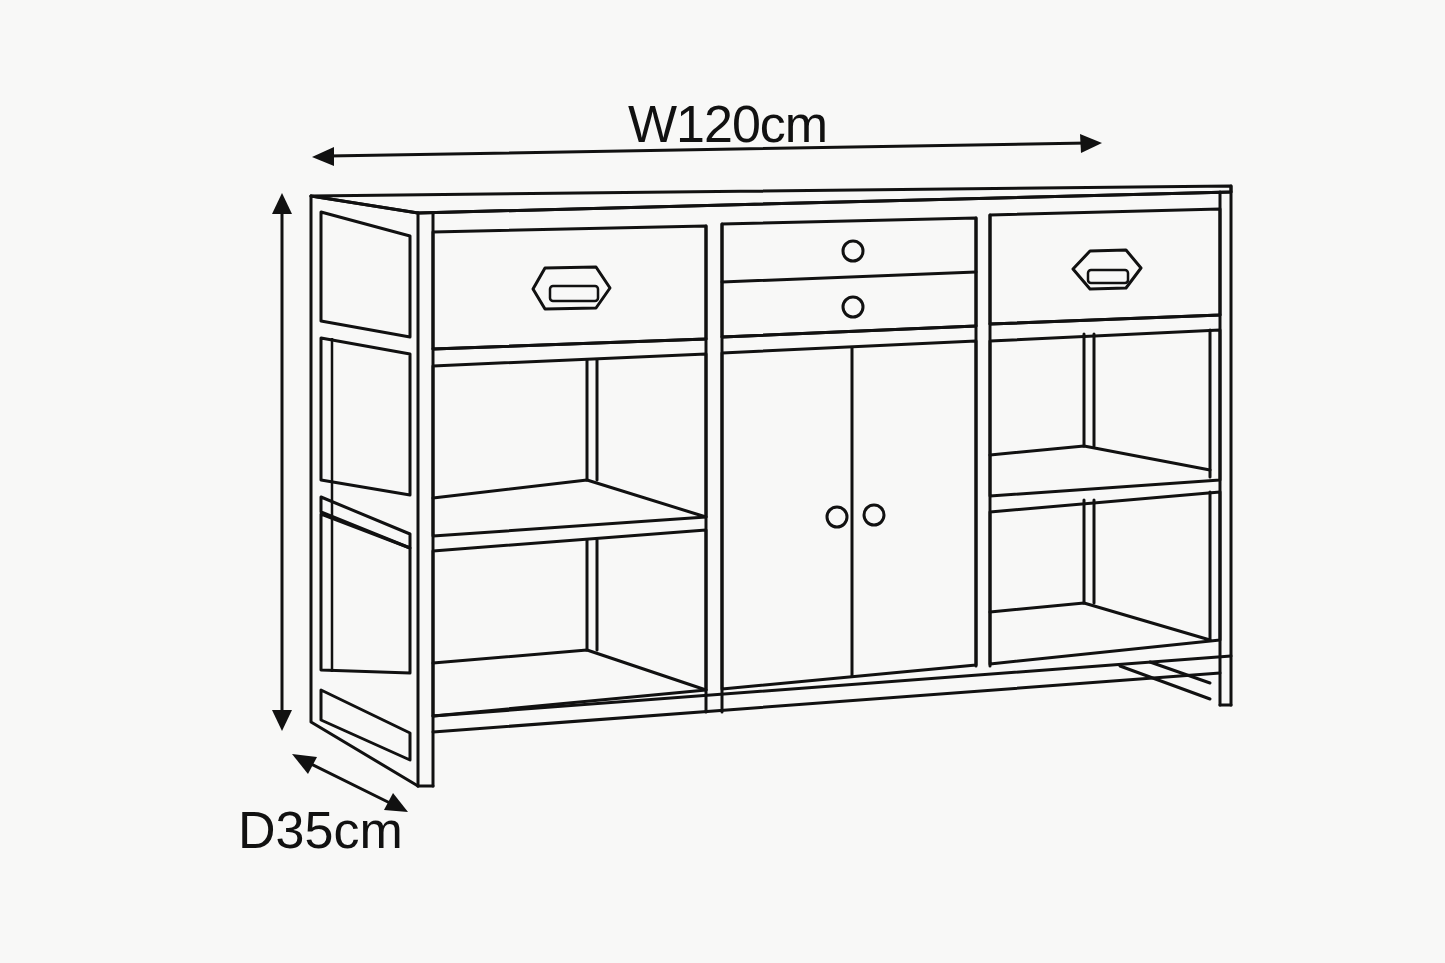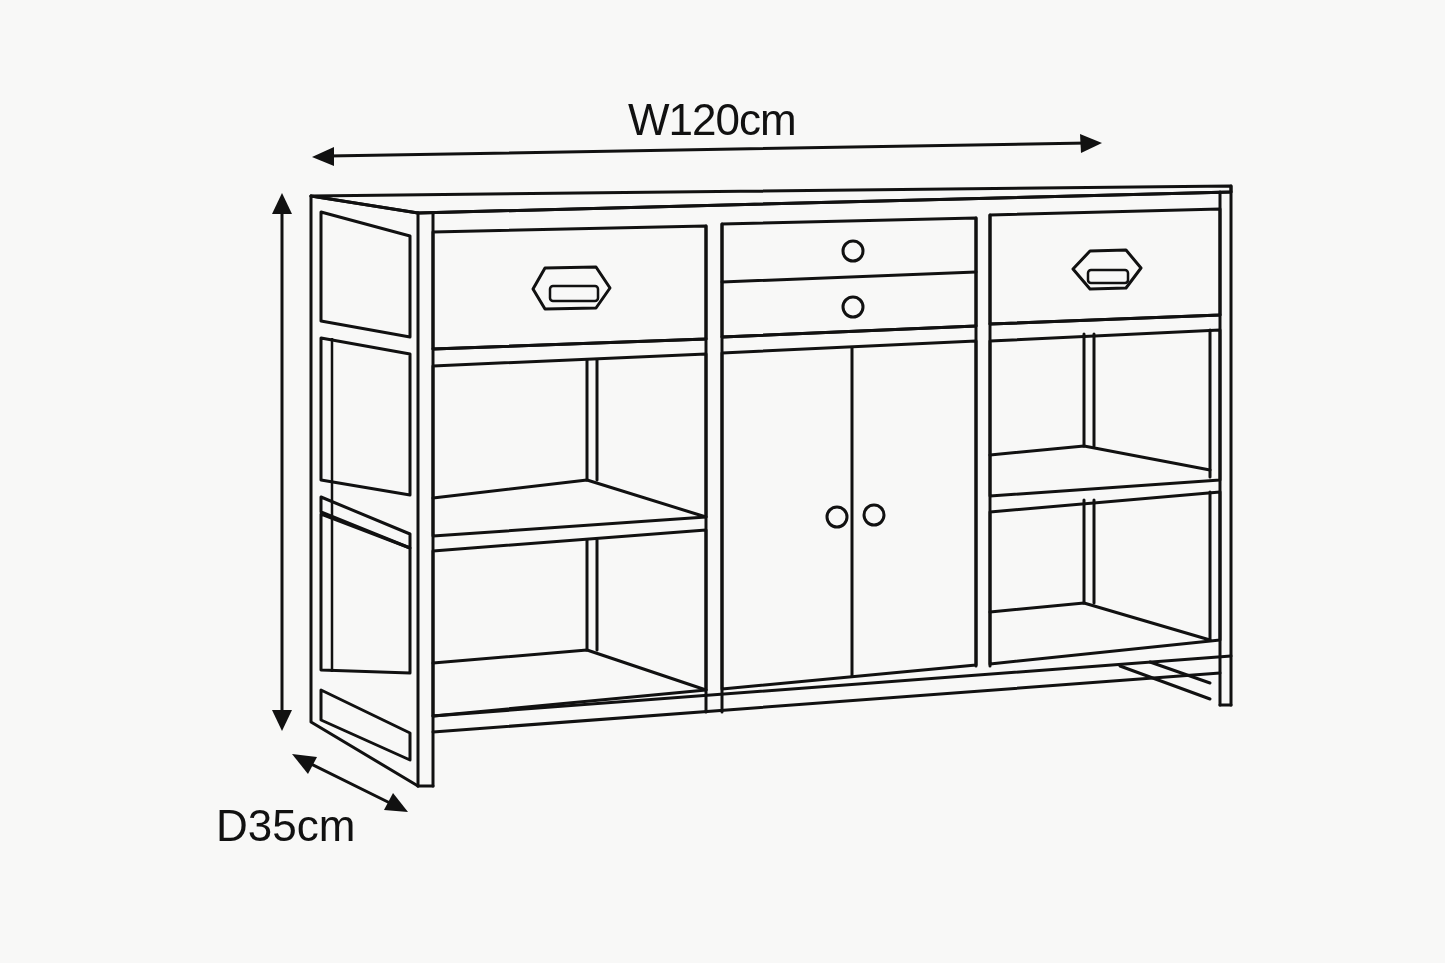--- a/index.html
+++ b/index.html
@@ -2,29 +2,29 @@
 <html><head>
   <meta charset="utf-8">
   <style>
     html, body { margin: 0; padding: 0; background: #f8f8f7; }
     body { width: 1445px; height: 963px; overflow: hidden; position: relative; }
     .canvas { position: absolute; left: 0; top: 0; width: 1445px; height: 963px; }
     .dim-label {
       position: absolute;
       font-family: "Liberation Sans", "DejaVu Sans", sans-serif;
       color: #111;
-      font-size: 44px;
+      font-size: 52px;
       letter-spacing: -1px;
       line-height: 1;
       white-space: nowrap;
       text-align: right;
     }
     #label-width { left: 628px; top: 98px; }
     #label-height { left: 132px; top: 440px; }
-    #label-depth { left: 216px; top: 804px; letter-spacing: 0px; }
+    #label-depth { left: 238px; top: 804px; letter-spacing: 0px; }
     svg .ln { fill: none; stroke: #111; stroke-width: 3; stroke-linejoin: round; stroke-linecap: round; }
     svg .thin { fill: none; stroke: #111; stroke-width: 2.5; stroke-linejoin: round; }
     svg .arrowhead { fill: #111; stroke: none; }
   </style>
 </head>
 <body>
 
 <div class="canvas">
   <svg width="1445" height="963" viewBox="0 0 1445 963" xmlns="http://www.w3.org/2000/svg">
 

